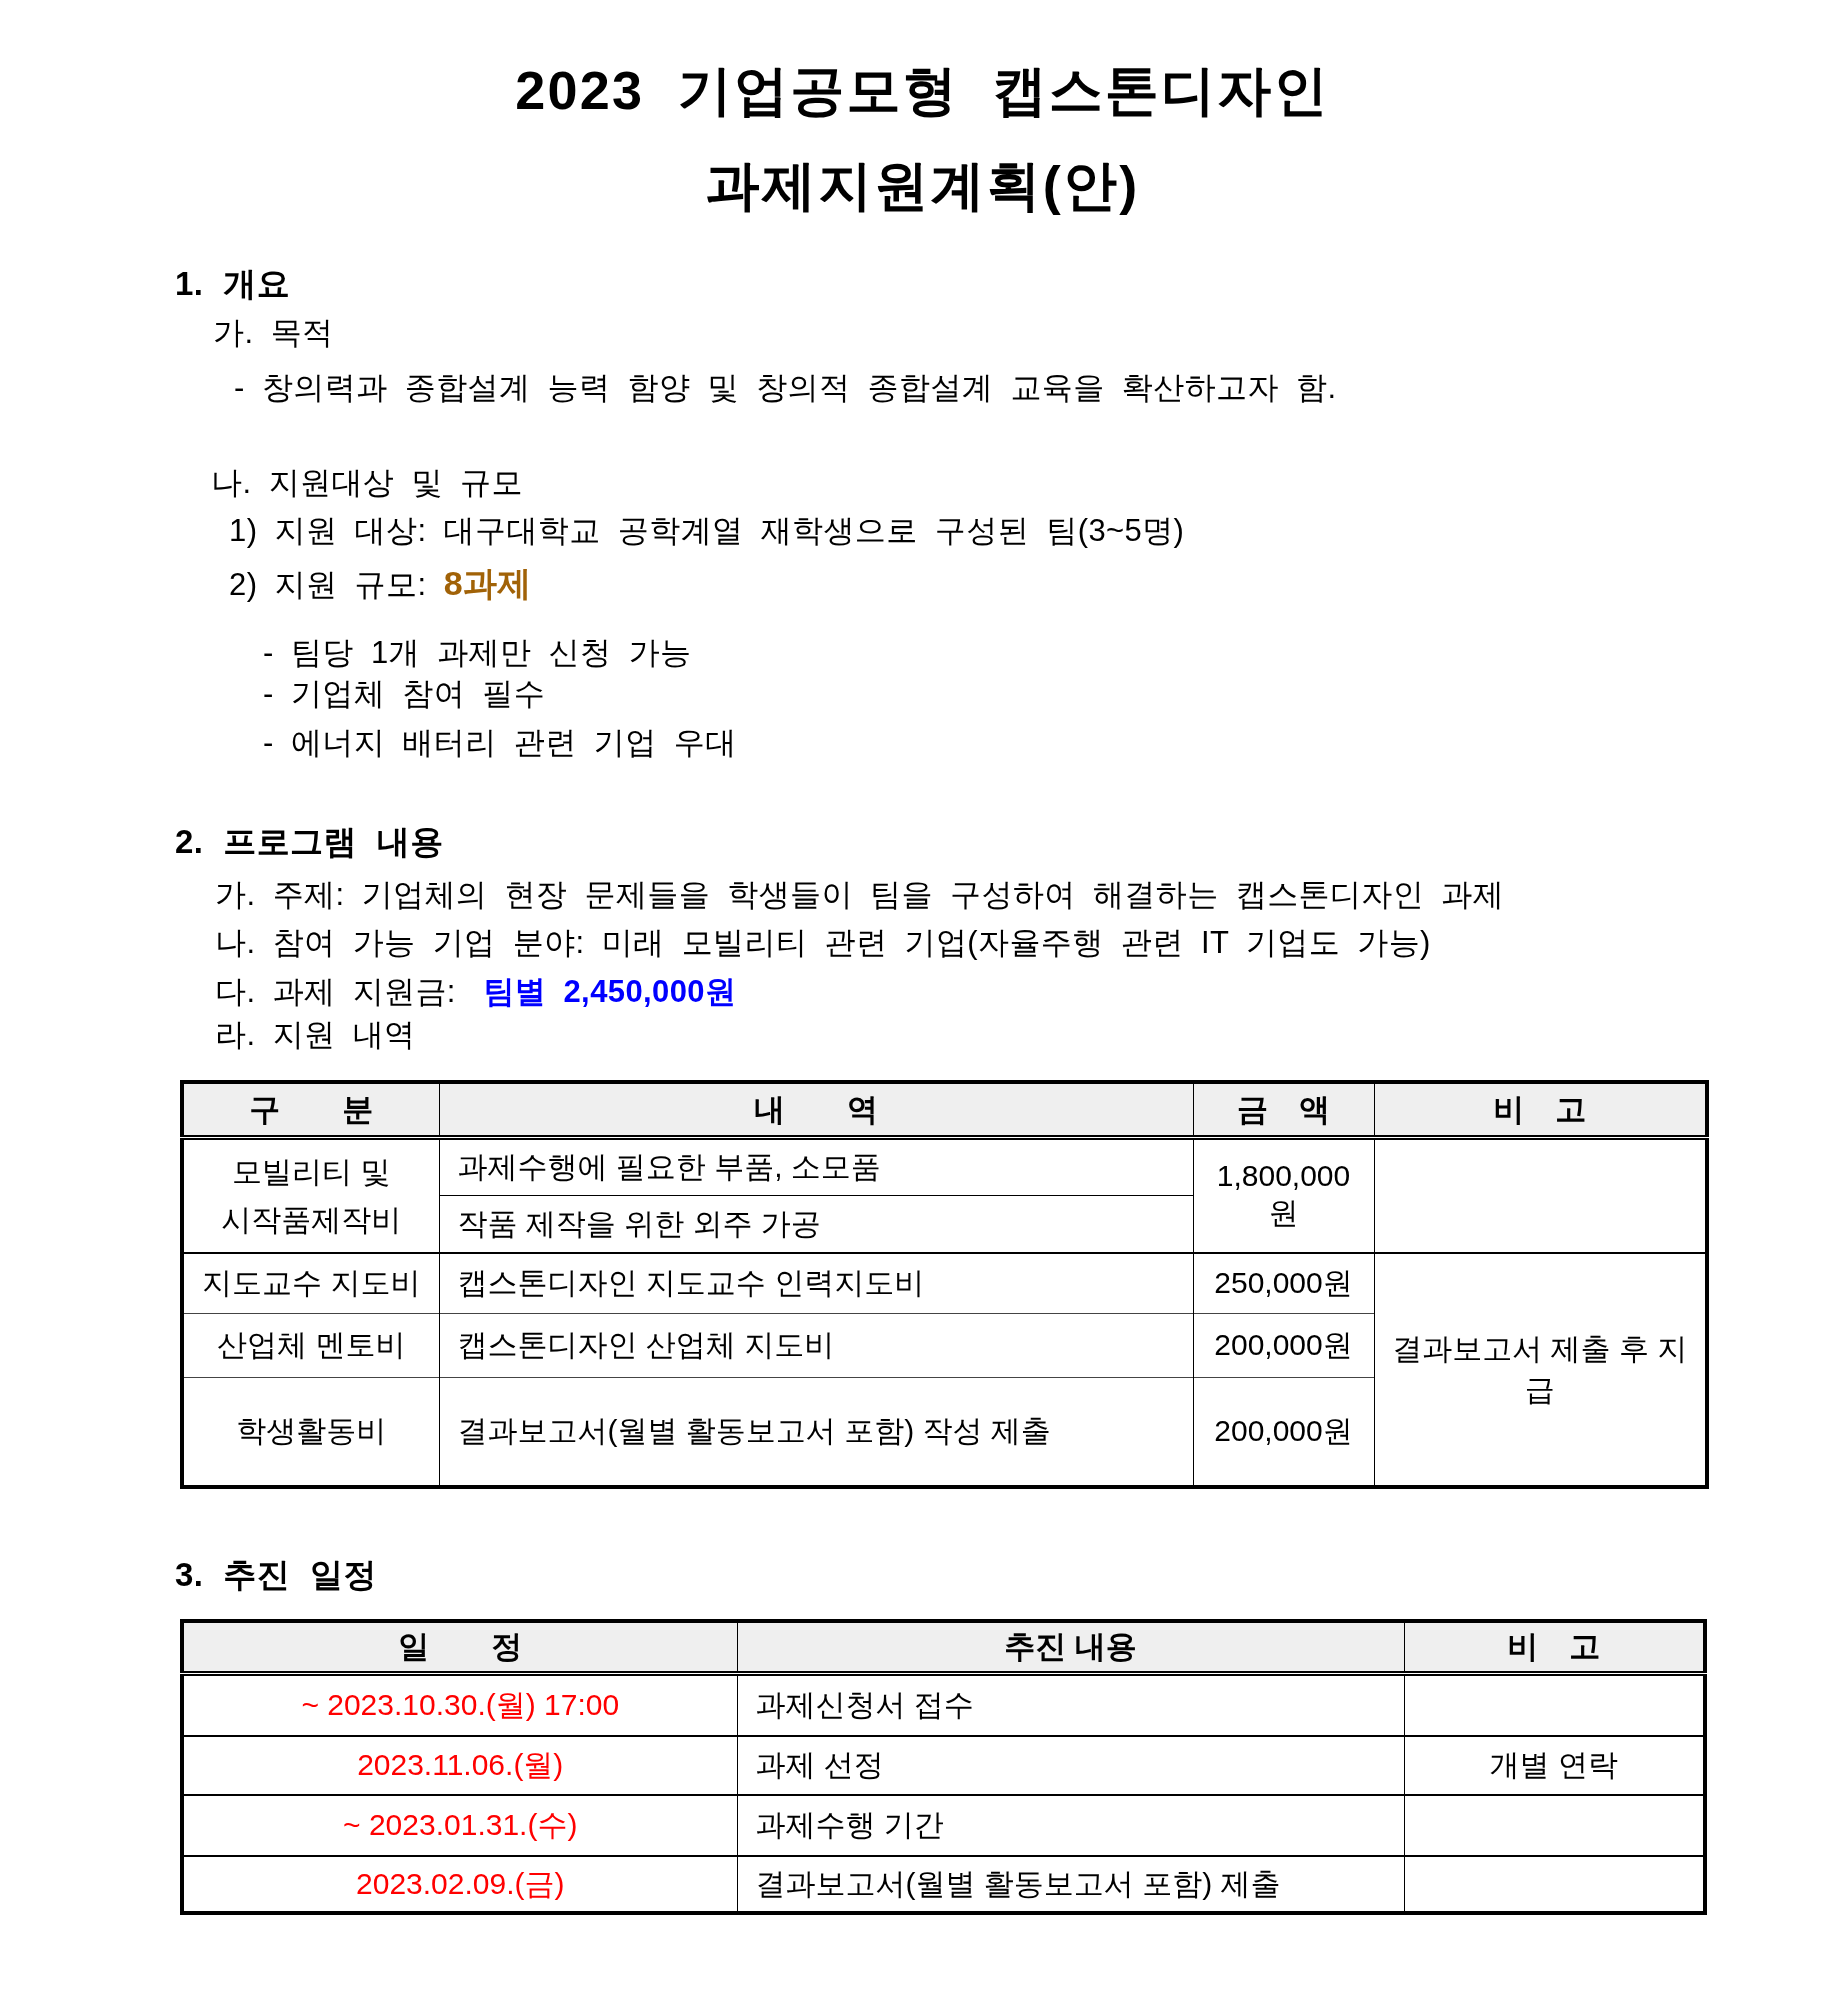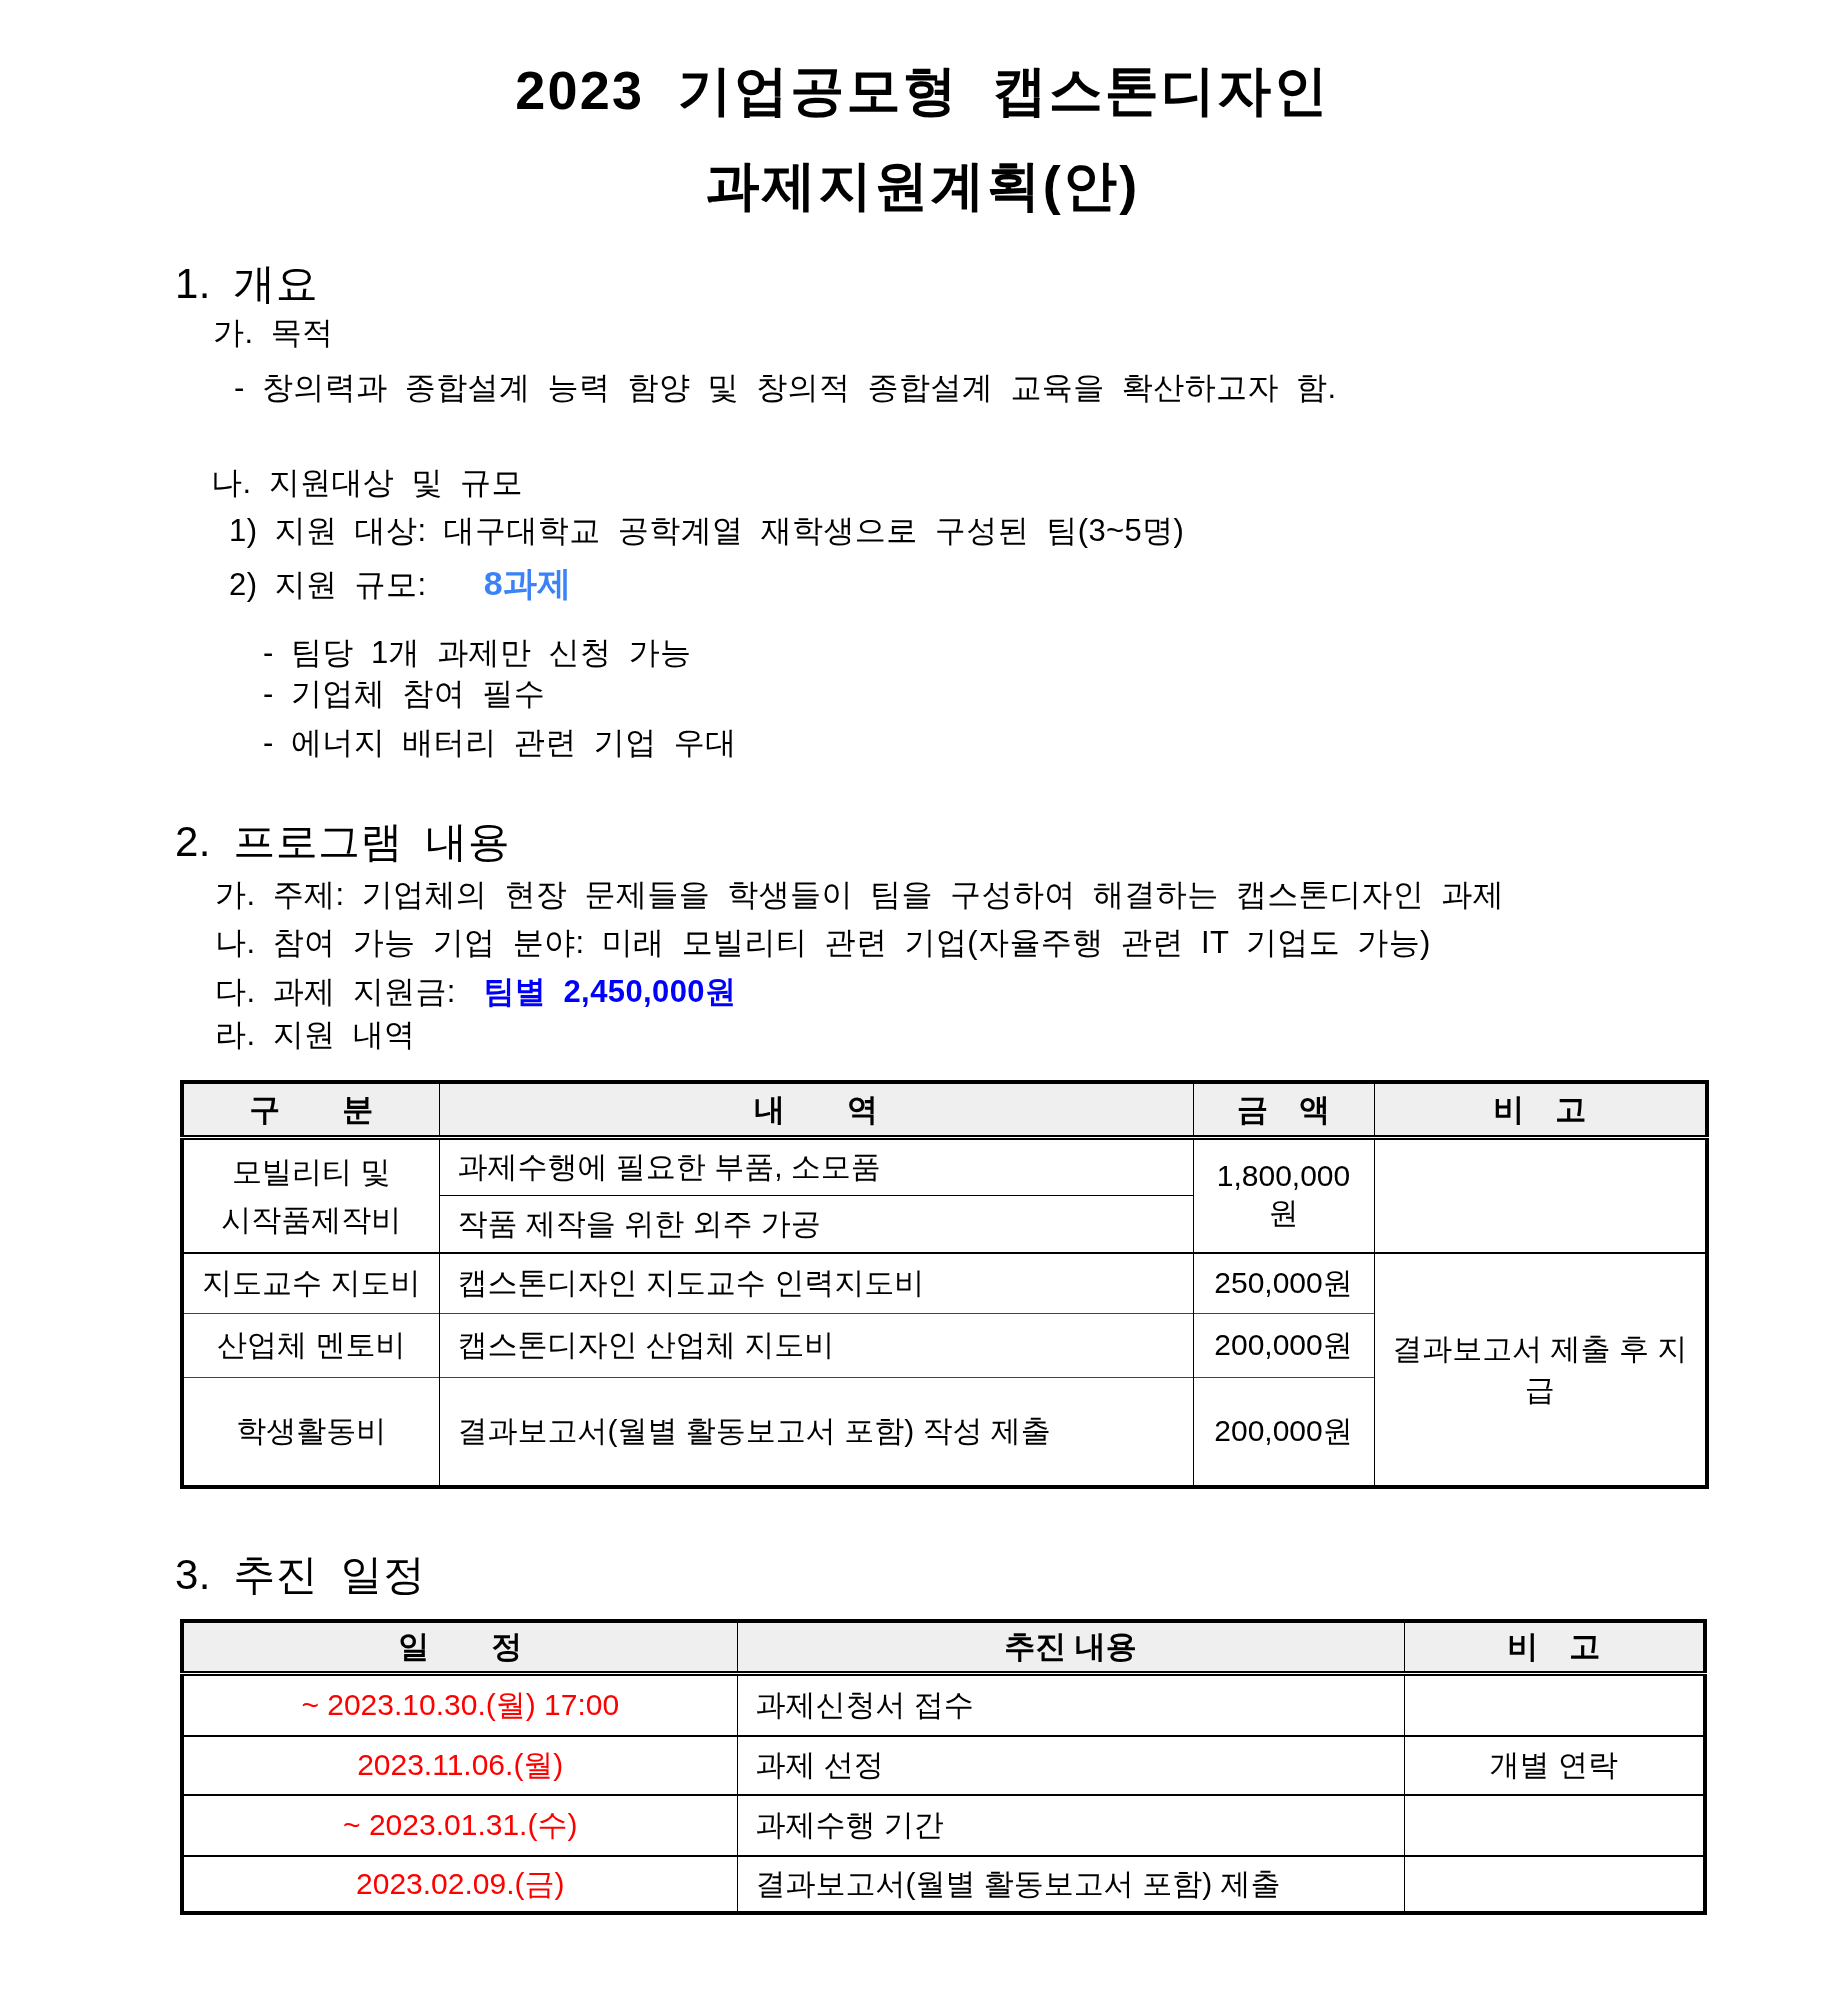--- a/index.html
+++ b/index.html
@@ -26,22 +26,22 @@
   
   .line{
     position:absolute;
     font-size:31px;
     line-height:45px;
     white-space:nowrap;
     word-spacing:8.2px;
     letter-spacing:0.4px;
   }
   .heading{
-    font-size:42px;
-    font-weight:400;
+    font-size:33px;
+    font-weight:700;
     word-spacing:10.4px;
   }
   .red-strong{ font-weight:700; font-size:34px; }
   .blue-strong{ font-weight:700; margin-left:10.4px; }
   
   table.doc-table{
     position:absolute;
     left:180px;
     width:1524px;
     border-collapse:collapse;
@@ -89,21 +89,21 @@
   </div>
 
   <div class="line heading" style="top:261px;left:175px;">1. 개요</div>
   <div class="line" style="top:310px;left:213px;">가. 목적</div>
   <div class="line" style="top:365px;left:234px;">- 창의력과 종합설계 능력 함양 및 창의적 종합설계 교육을 확산하고자 함.</div>
 
   <div class="line" style="top:460px;left:211px;">나. 지원대상 및 규모</div>
   <div class="line" style="top:508px;left:229px;">1) 지원 대상: 대구대학교 공학계열 재학생으로 구성된 팀(3~5명)</div>
   <div class="line" style="top:561px;left:229px;">
     <span>2) 지원 규모:</span>
-    <span class="red-strong" style="color:#3b82f6;margin-left:40px;">8과제</span>
+    <span class="red-strong" style="color:#a16207;">8과제</span>
   </div>
   <div class="line" style="top:624px;left:263px;margin-top:6px;">- 팀당 1개 과제만 신청 가능</div>
   <div class="line" style="top:671px;left:263px;">- 기업체 참여 필수</div>
   <div class="line" style="top:720px;left:263px;">- 에너지 배터리 관련 기업 우대</div>
 
   <div class="line heading" style="top:819px;left:175px;">2. 프로그램 내용</div>
   <div class="line" style="top:920px;left:215px;">나. 참여 가능 기업 분야: 미래 모빌리티 관련 기업(자율주행 관련 IT 기업도 가능)</div>
   <div class="line" style="top:872px;left:215px;">가. 주제: 기업체의 현장 문제들을 학생들이 팀을 구성하여 해결하는 캡스톤디자인 과제</div>
   <div class="line" style="top:969px;left:215px;">
     <span>다. 과제 지원금:</span>

